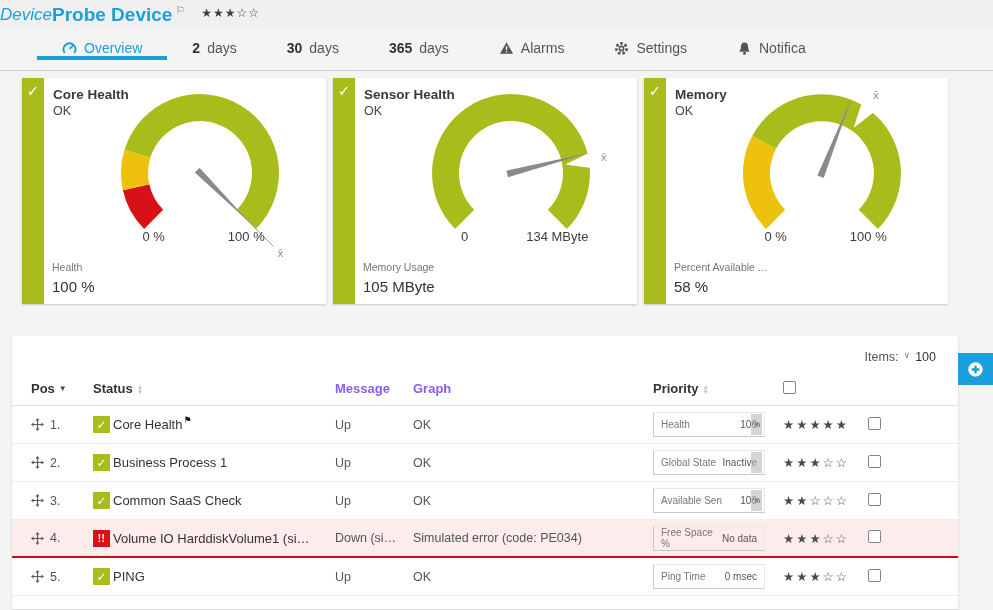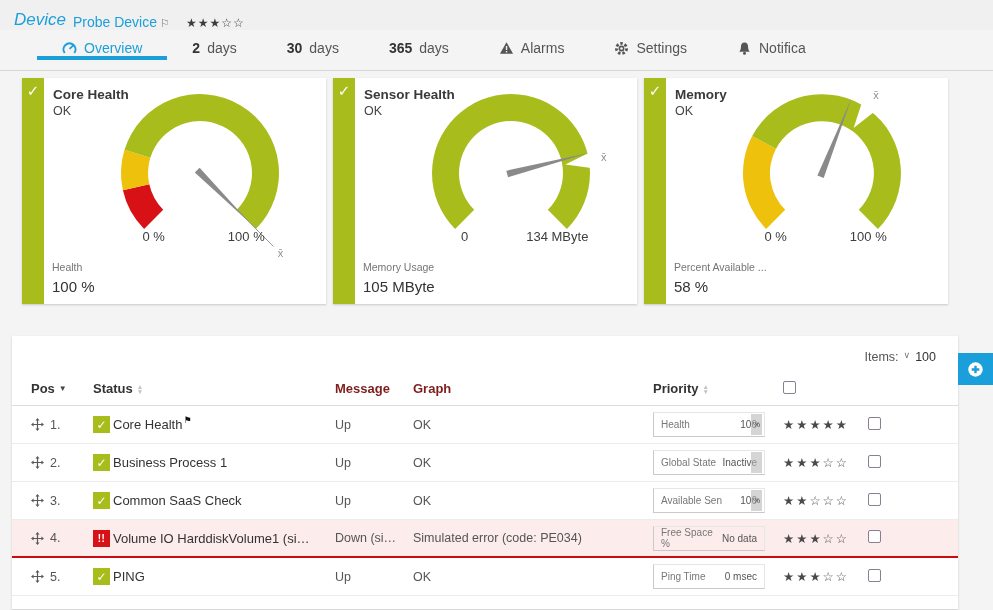--- a/index.html
+++ b/index.html
@@ -5,23 +5,23 @@
   * { margin:0; padding:0; box-sizing:border-box; }
   html,body { width:993px; height:610px; overflow:hidden; }
   body {
     position:relative;
     font-family:"Liberation Sans","DejaVu Sans",sans-serif;
     background:#f4f4f4; color:#444;
   }
   svg { font-family:inherit; display:block; }
 
   
-  .titlebar { height:30px; background:#f0f0f0; display:flex; align-items:flex-end; padding-left:14px; }
+  .titlebar { height:30px; background:#f0f0f0; display:flex; align-items:center; }
   .kind  { font-style:italic; font-size:17px; color:var(--accent,#1b9fdb); }
-  .title { font-weight:normal;  font-size:14px; color:var(--accent,#1b9fdb); margin-left:7px; }
+  .title { font-weight:bold;  font-size:19px; color:var(--accent,#1b9fdb); }
   .flag  { color:#777; font-size:11px; margin:-10px 0 0 3px; cursor:pointer; }
   .rating{ margin:-4px 0 0 16px; font-size:12px; letter-spacing:1px; color:#3c3c3c; cursor:pointer; }
 
   
   .tabbar { height:41px; display:flex; align-items:center; padding-left:37px;
             border-bottom:1px solid #d6d6d6; background:#f4f4f4; }
   .tab { display:flex; align-items:center; gap:7px; padding:0 25px; font-size:14px; color:#555;
          cursor:pointer; border-bottom:4px solid transparent; white-space:nowrap; }
   .tab.active { color:var(--accent,#1b9fdb); border-bottom-color:var(--accent,#1b9fdb); }
   .tab-num { font-weight:bold; color:#333; }
@@ -45,21 +45,21 @@
   .items { display:flex; justify-content:flex-end; align-items:flex-start; gap:5px;
            padding:14px 22px 4px; font-size:12.5px; color:#555; }
   .items .chev { font-size:9px; color:#777; cursor:pointer; }
   .items .ival { color:#333; cursor:pointer; }
 
   .trow, .thead { display:grid; grid-template-columns:62px 242px 78px 240px 130px 85px 40px;
            align-items:center; padding-left:19px; }
   .thead { height:34px; margin-top:4px; border-bottom:1px solid #dedede;
            font-size:13px; font-weight:bold; color:#333; }
   .thead .hcell { display:flex; align-items:center; gap:4px; cursor:pointer; }
-  .thead .soft { color:#7f1d1d; cursor:default; }
+  .thead .soft { color:#8b5cf6; cursor:default; }
   .sort { display:inline-flex; flex-direction:column; font-size:6.5px; line-height:5px;
           color:#c2c2c2; font-style:normal; }
   .sortd{ font-size:8px; color:#444; }
 
   .trow { height:38px; border-bottom:1px solid #ececec; font-size:12.5px; color:#555; background:#fff; }
   .trow.down { background:var(--downbg,#fcecec); border-bottom:2px solid #c70d12; }
   .c-pos { display:flex; align-items:center; gap:6px; color:#555; }
   .move  { display:inline-flex; cursor:grab; }
   .c-sensor { display:flex; align-items:center; cursor:pointer; }
   .sicon { width:17px; height:17px; display:inline-flex; align-items:center; justify-content:center;

